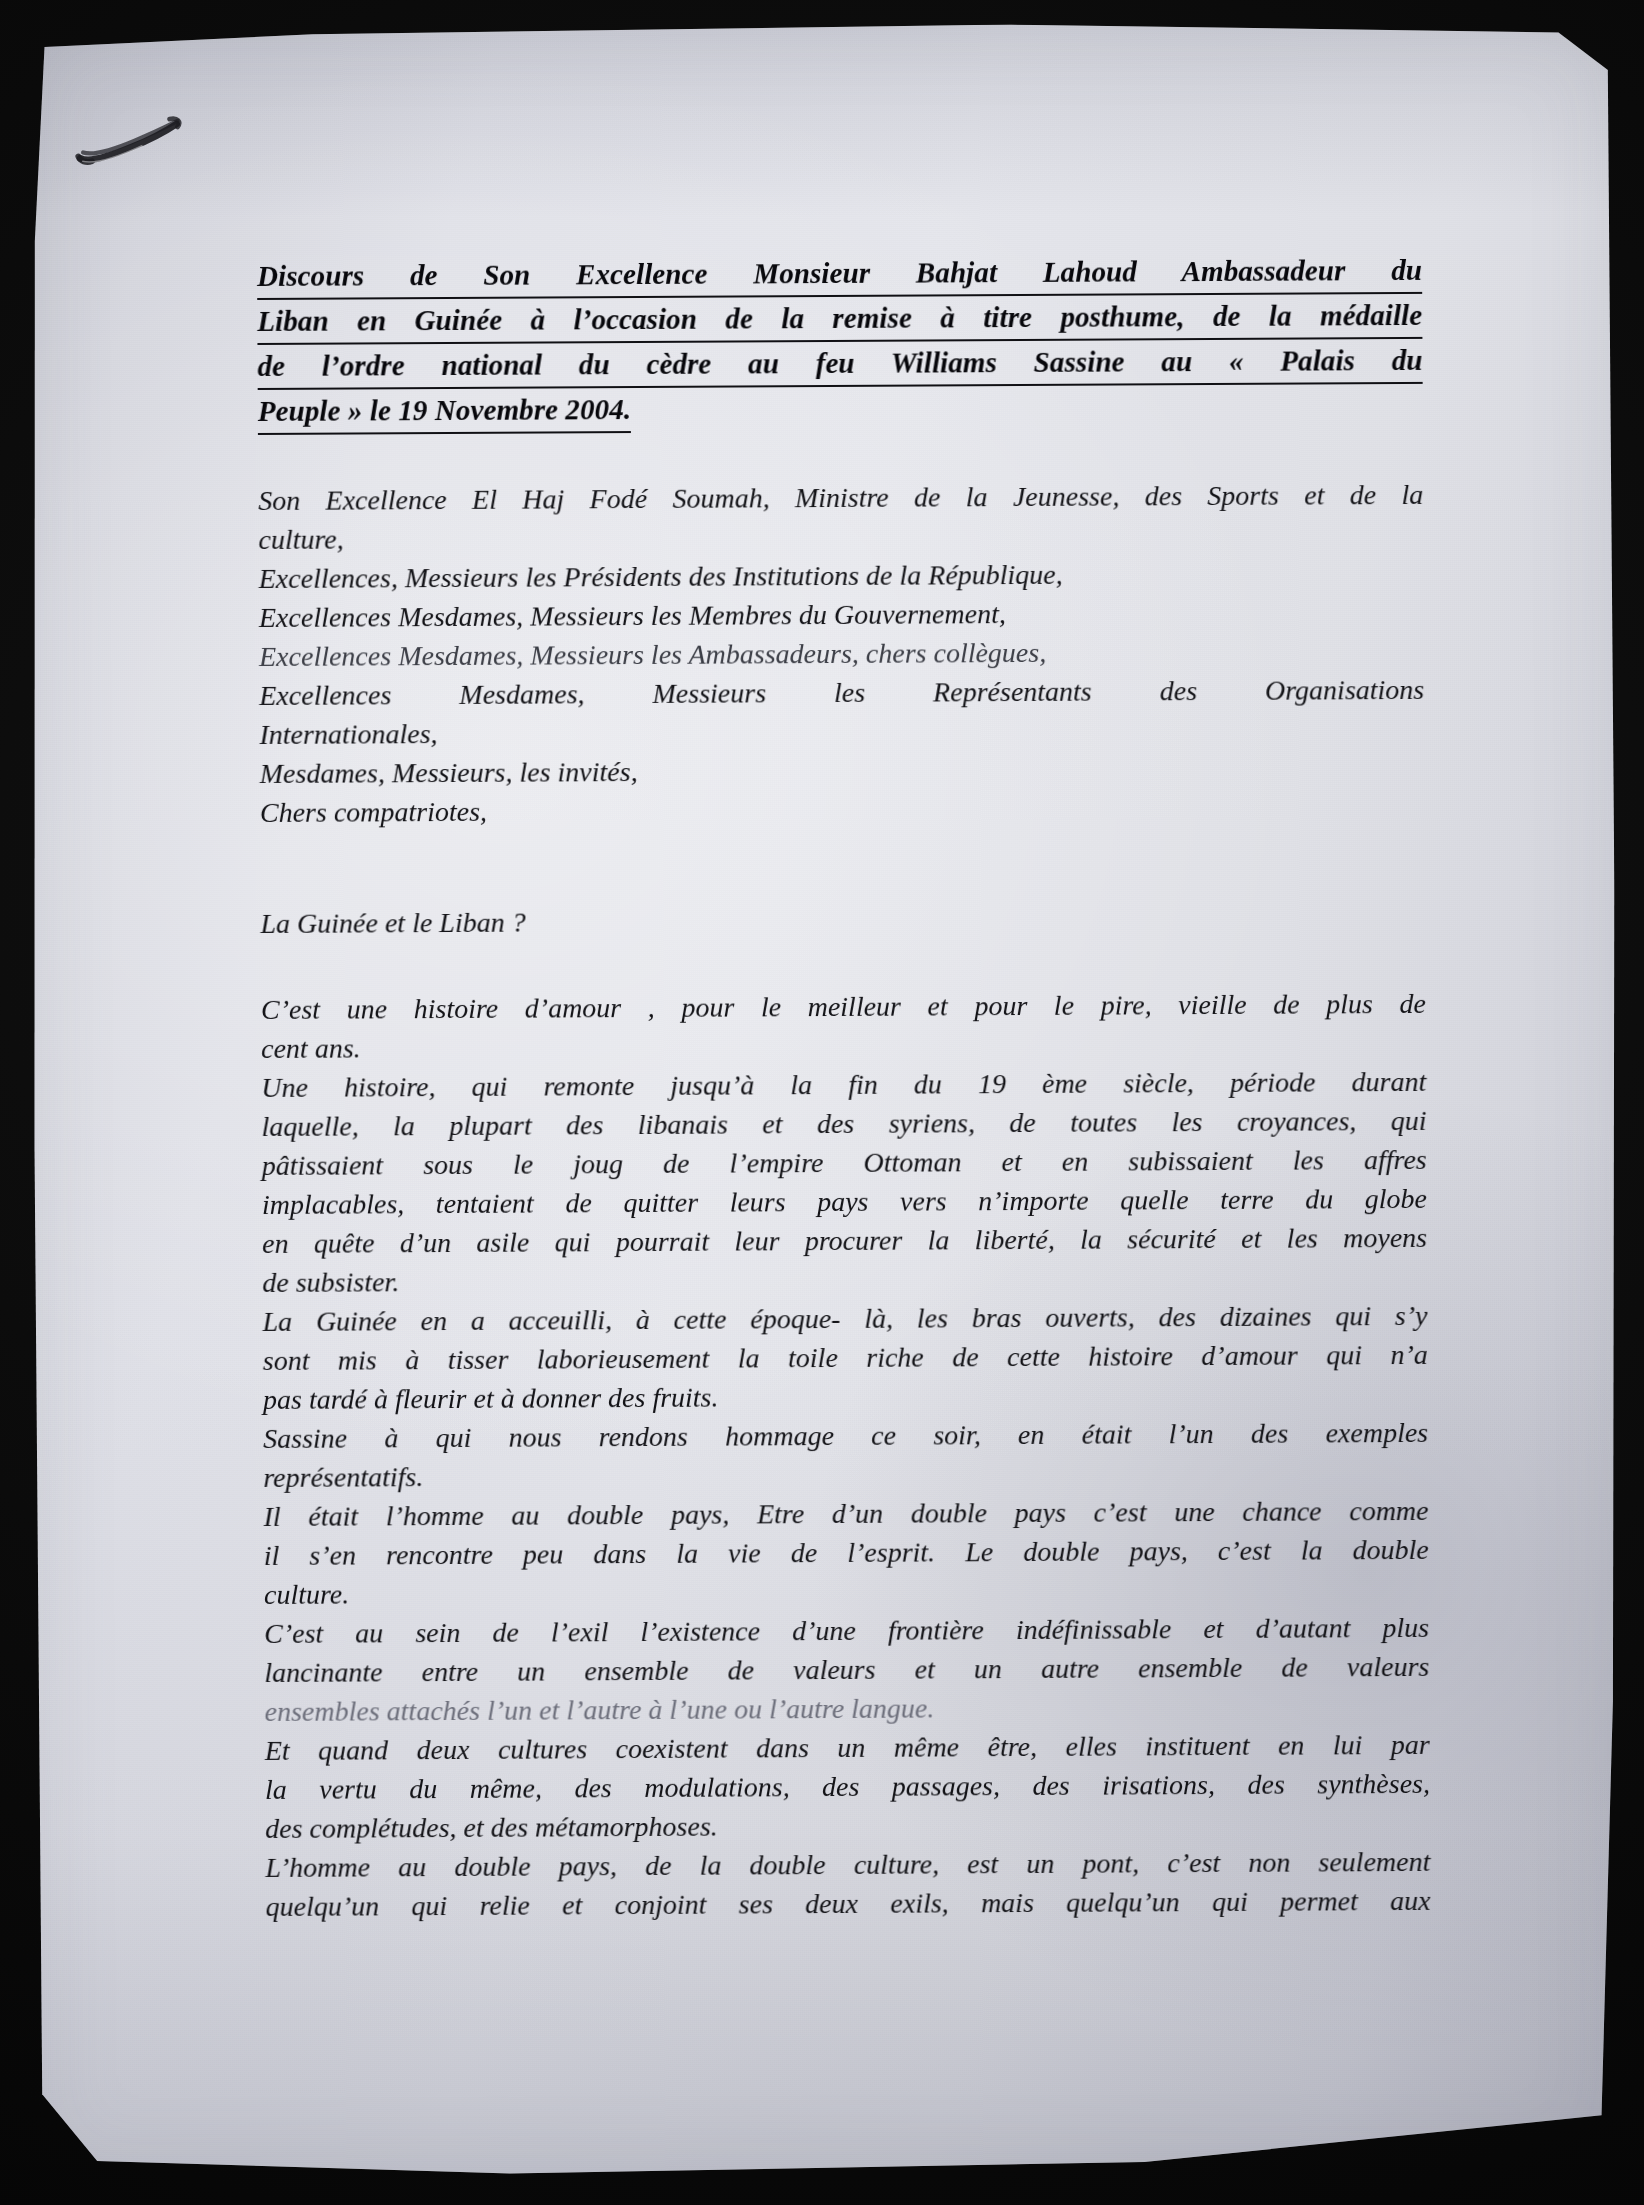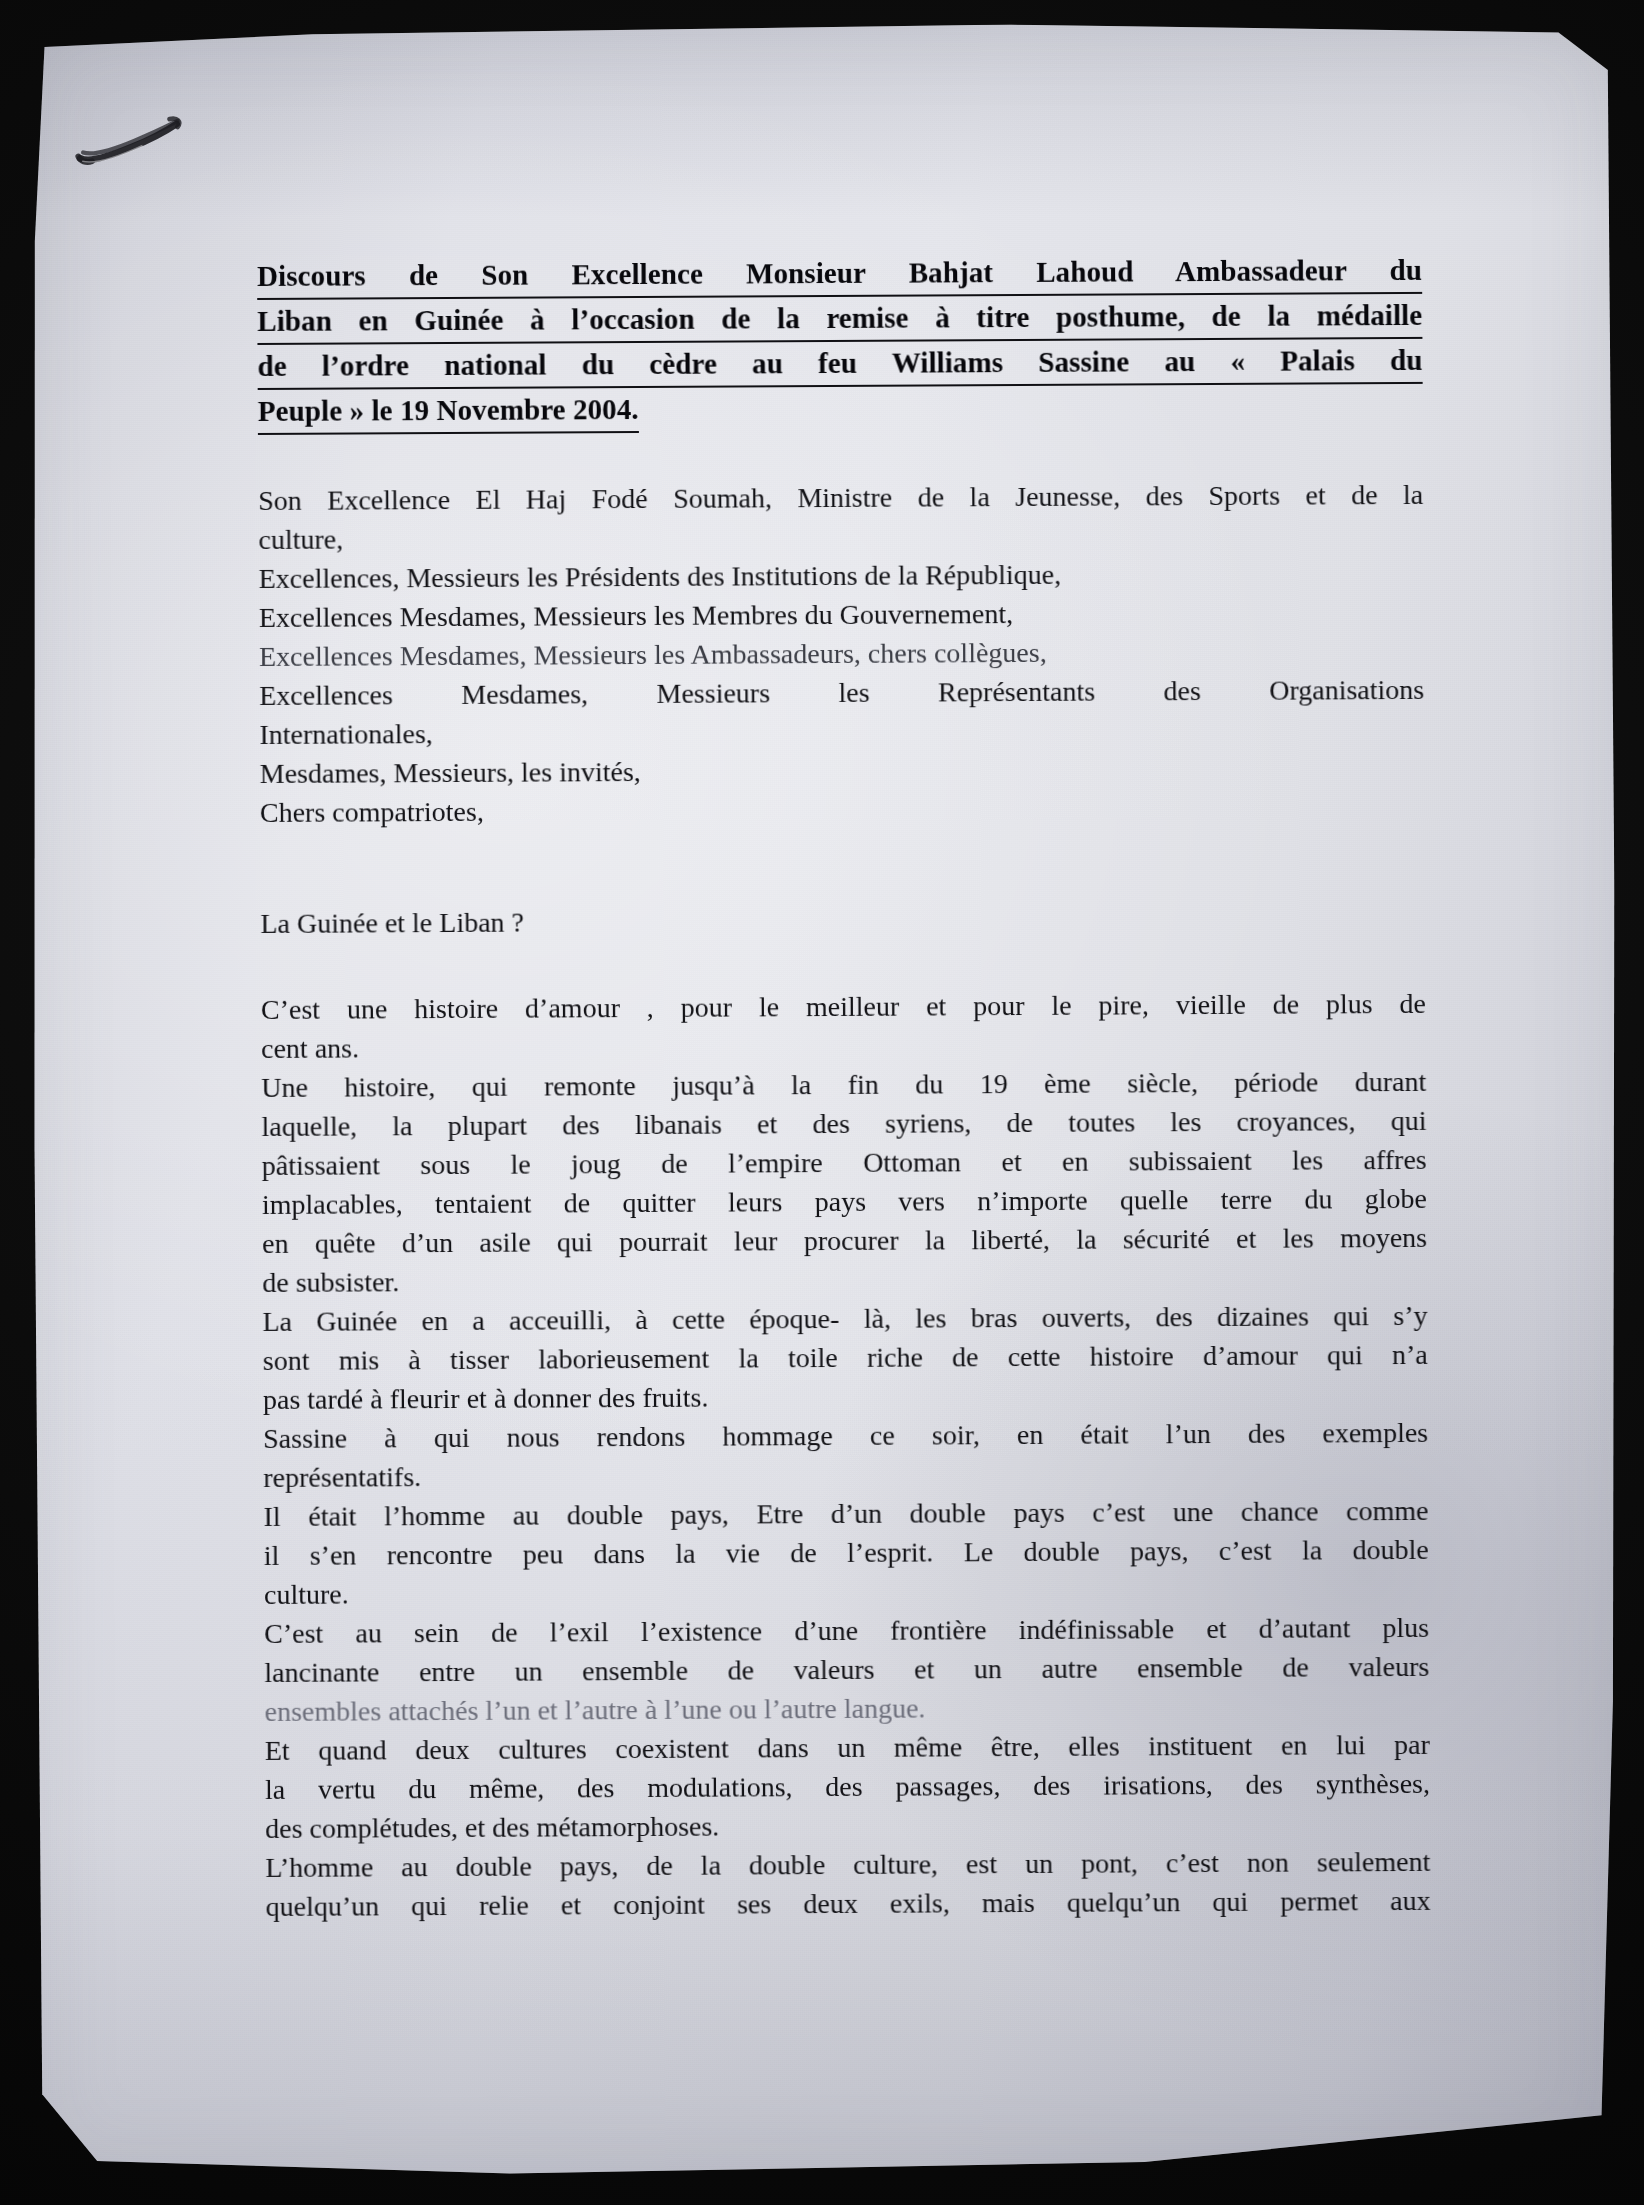--- a/index.html
+++ b/index.html
@@ -15,20 +15,21 @@
   }
 
   
   #photo {
     position: absolute;
     inset: 0;
     background:
       radial-gradient(ellipse 120% 80% at 50% 40%, #141414 0%, #0a0a0a 60%, #040404 100%),
       #070707;
     overflow: hidden;
+    font-style: italic;
   }
 
   
   #sheet {
     position: absolute;
     left: 27px;
     top: 23.4px;
     width: 1587px;
     height: 2155px;
     background:

